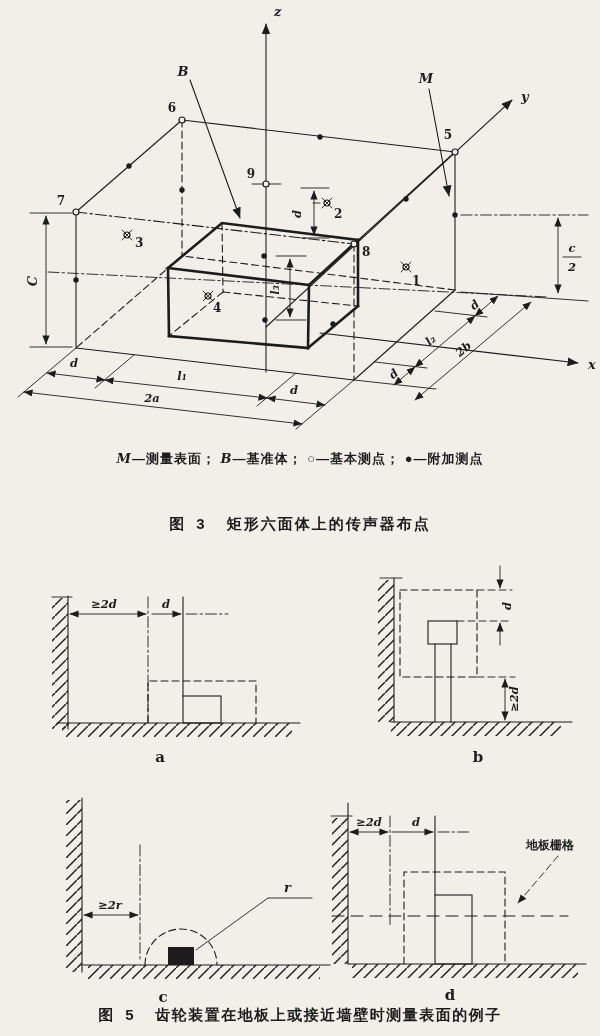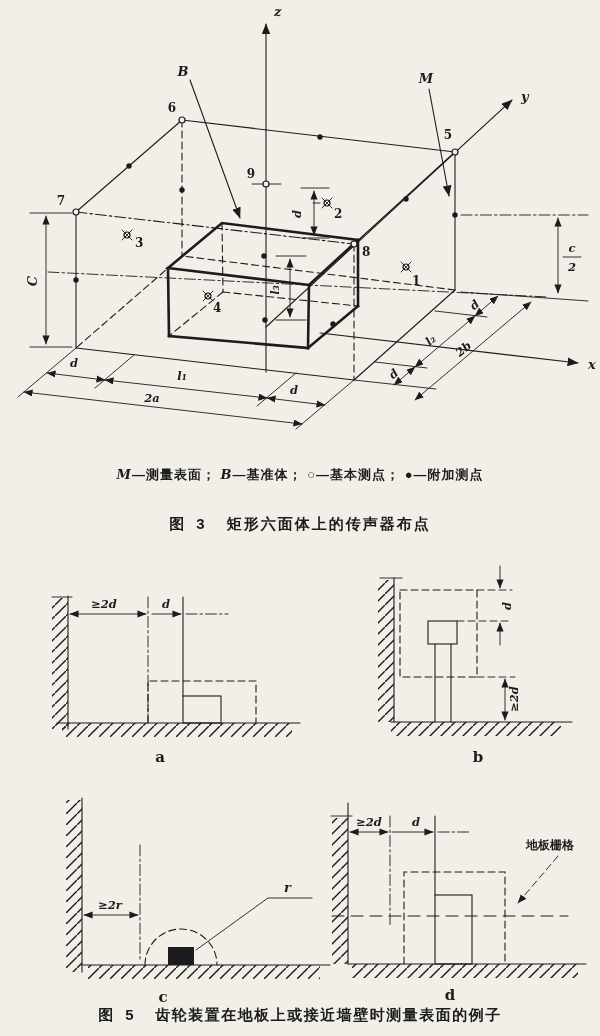--- a/index.html
+++ b/index.html
@@ -14,21 +14,21 @@
   .gr  {stroke-dasharray:12,7;}
   .tI  {font:italic bold 13px "DejaVu Serif",serif;fill:#1c1c1c;stroke:none;}
   .tS  {font:italic bold 11.5px "DejaVu Serif",serif;fill:#1c1c1c;stroke:none;}
   .tN  {font:bold 12px "DejaVu Serif",serif;fill:#1c1c1c;stroke:none;}
   .tB  {font:bold 15px "DejaVu Serif",serif;fill:#1c1c1c;stroke:none;}
   .tC  {font:bold 12px "Liberation Sans",sans-serif;fill:#1c1c1c;stroke:none;}
   .dot {fill:#1c1c1c;stroke:none;}
   .oc  {fill:#f1efe8;stroke:#1c1c1c;stroke-width:1.2;}
   .mid {text-anchor:middle;}
   .cap {position:absolute;width:100%;text-align:center;color:#1c1c1c;}
-  .legend{top:466px;font:bold 13px "Liberation Sans",sans-serif;letter-spacing:1px;}
+  .legend{top:450px;font:bold 13px "Liberation Sans",sans-serif;letter-spacing:1px;}
   .legend .sym{font-family:"DejaVu Serif",serif;font-style:italic;}
   .cap3{top:515px;font:bold 15px "Liberation Sans",sans-serif;letter-spacing:2px;}
   .cap4{top:1006px;font:bold 15px "Liberation Sans",sans-serif;letter-spacing:1.5px;}
   .capnum{margin-right:12px;letter-spacing:4px;}
 </style>
 </head>
 <body>
 
 <div class="page">
 

